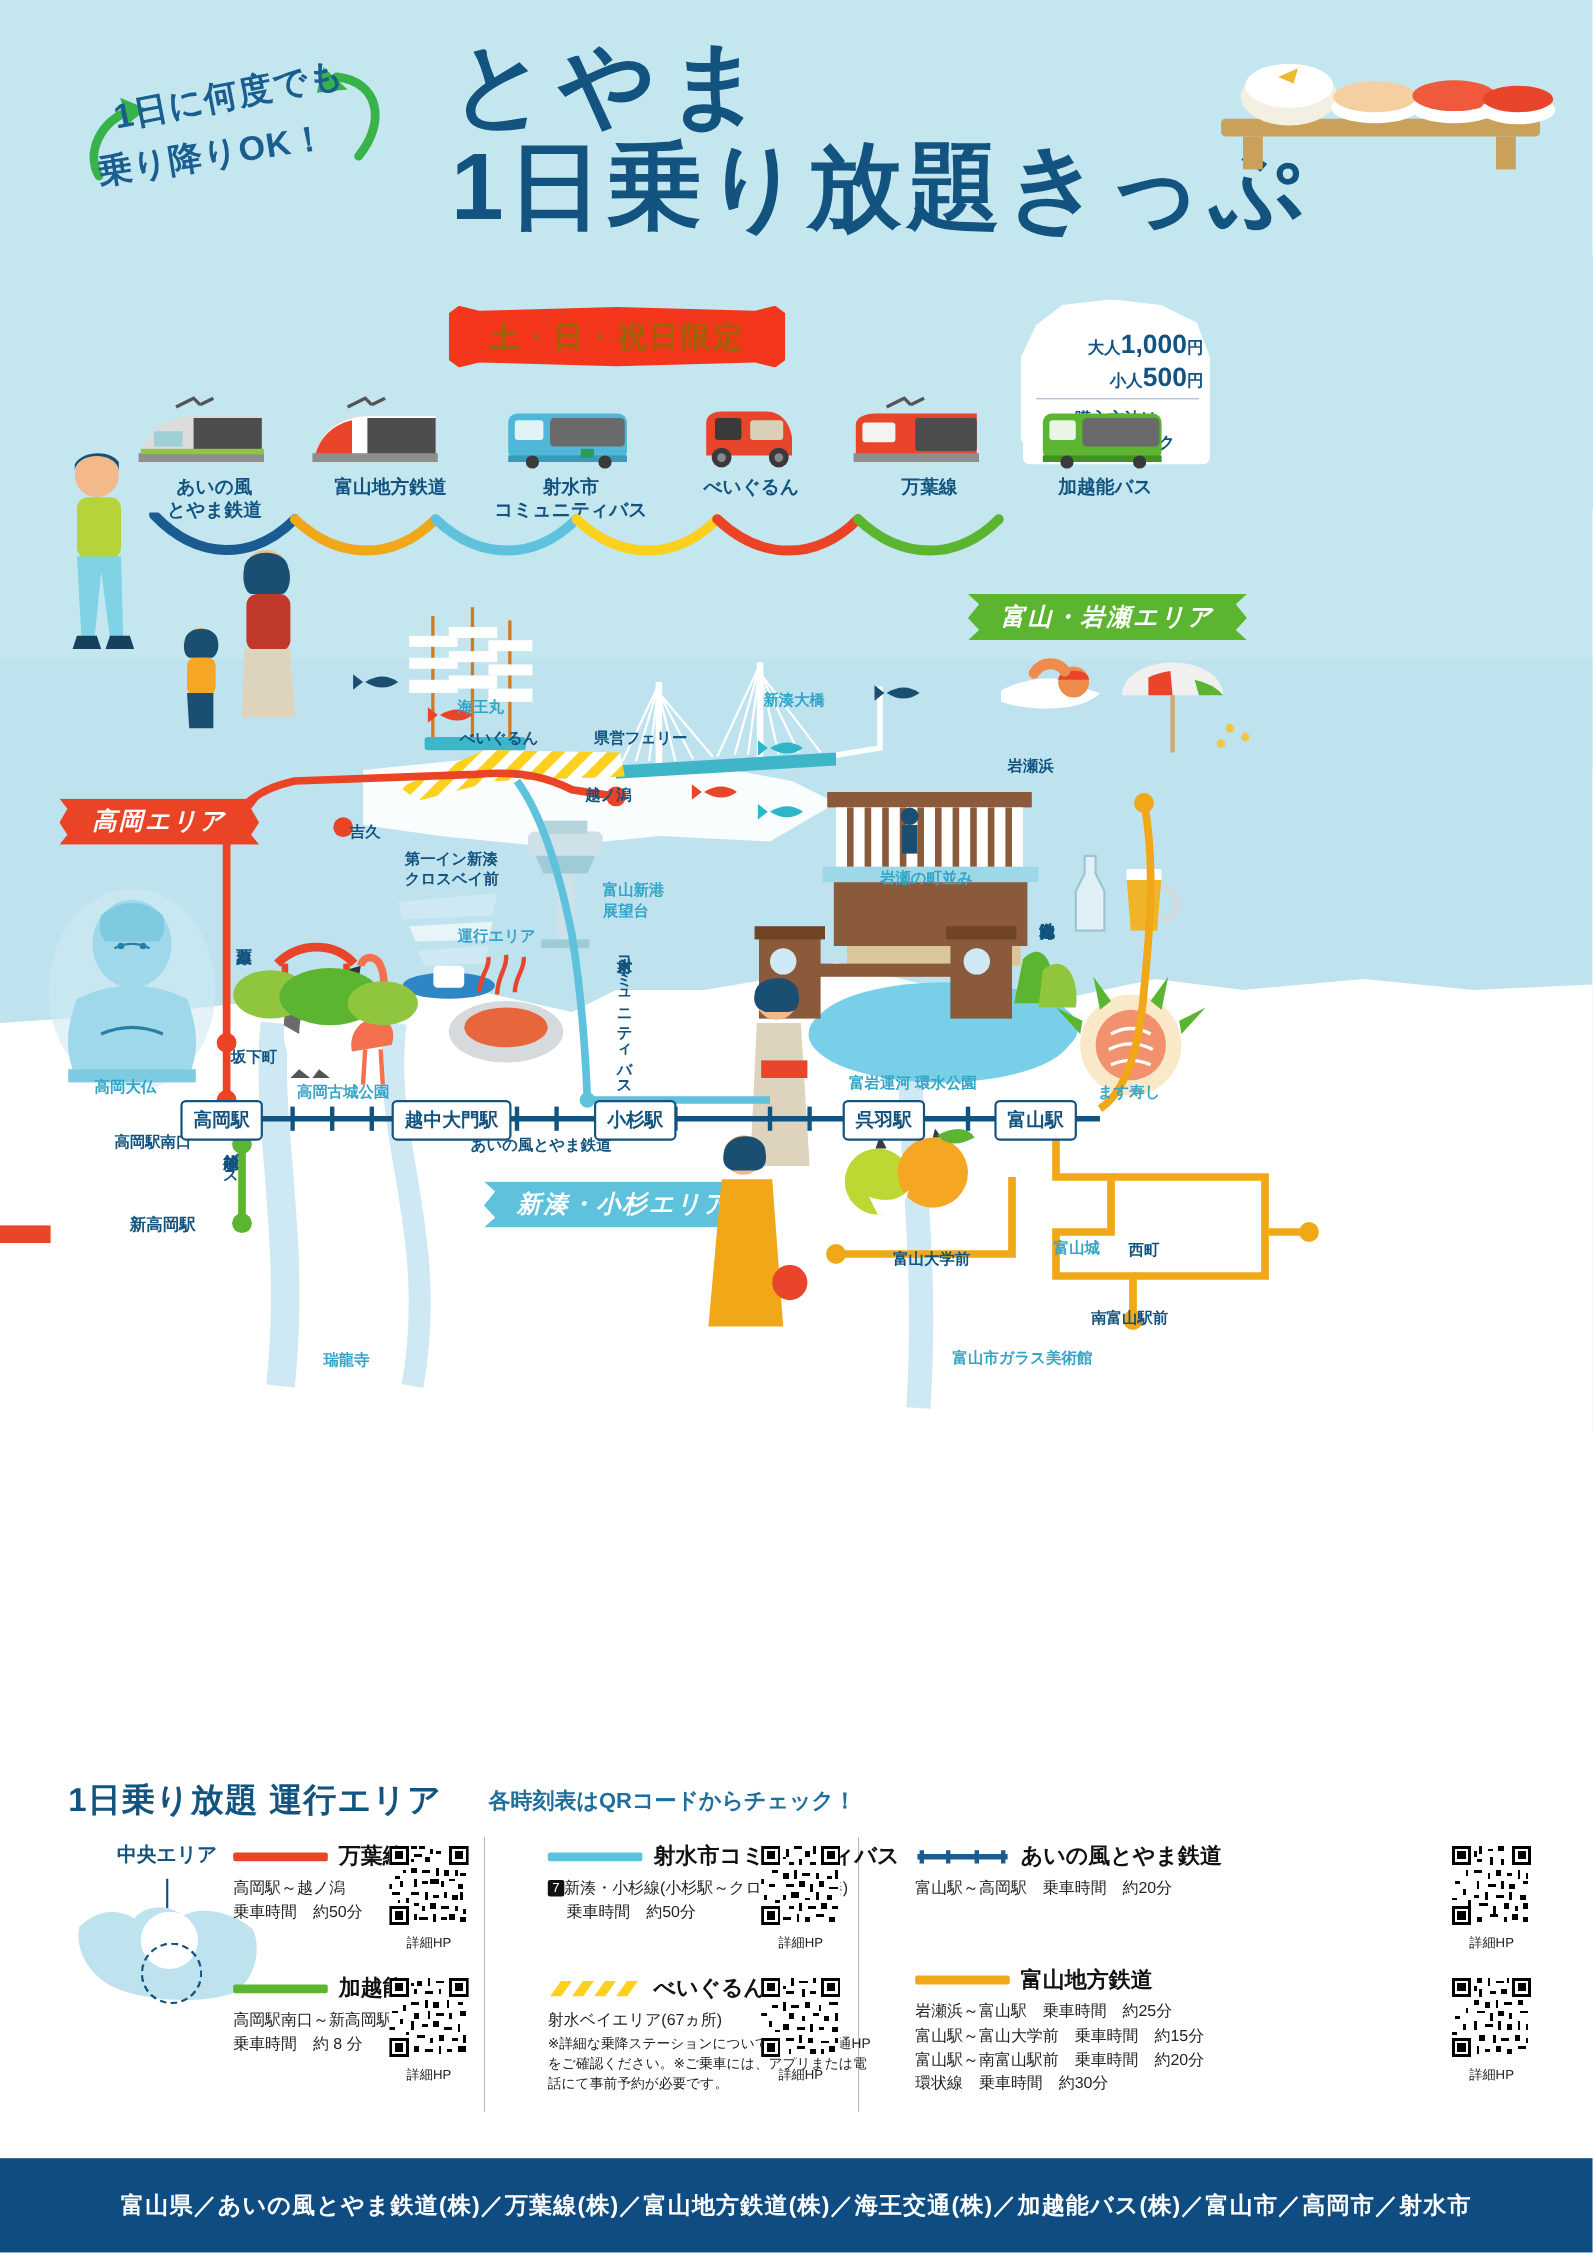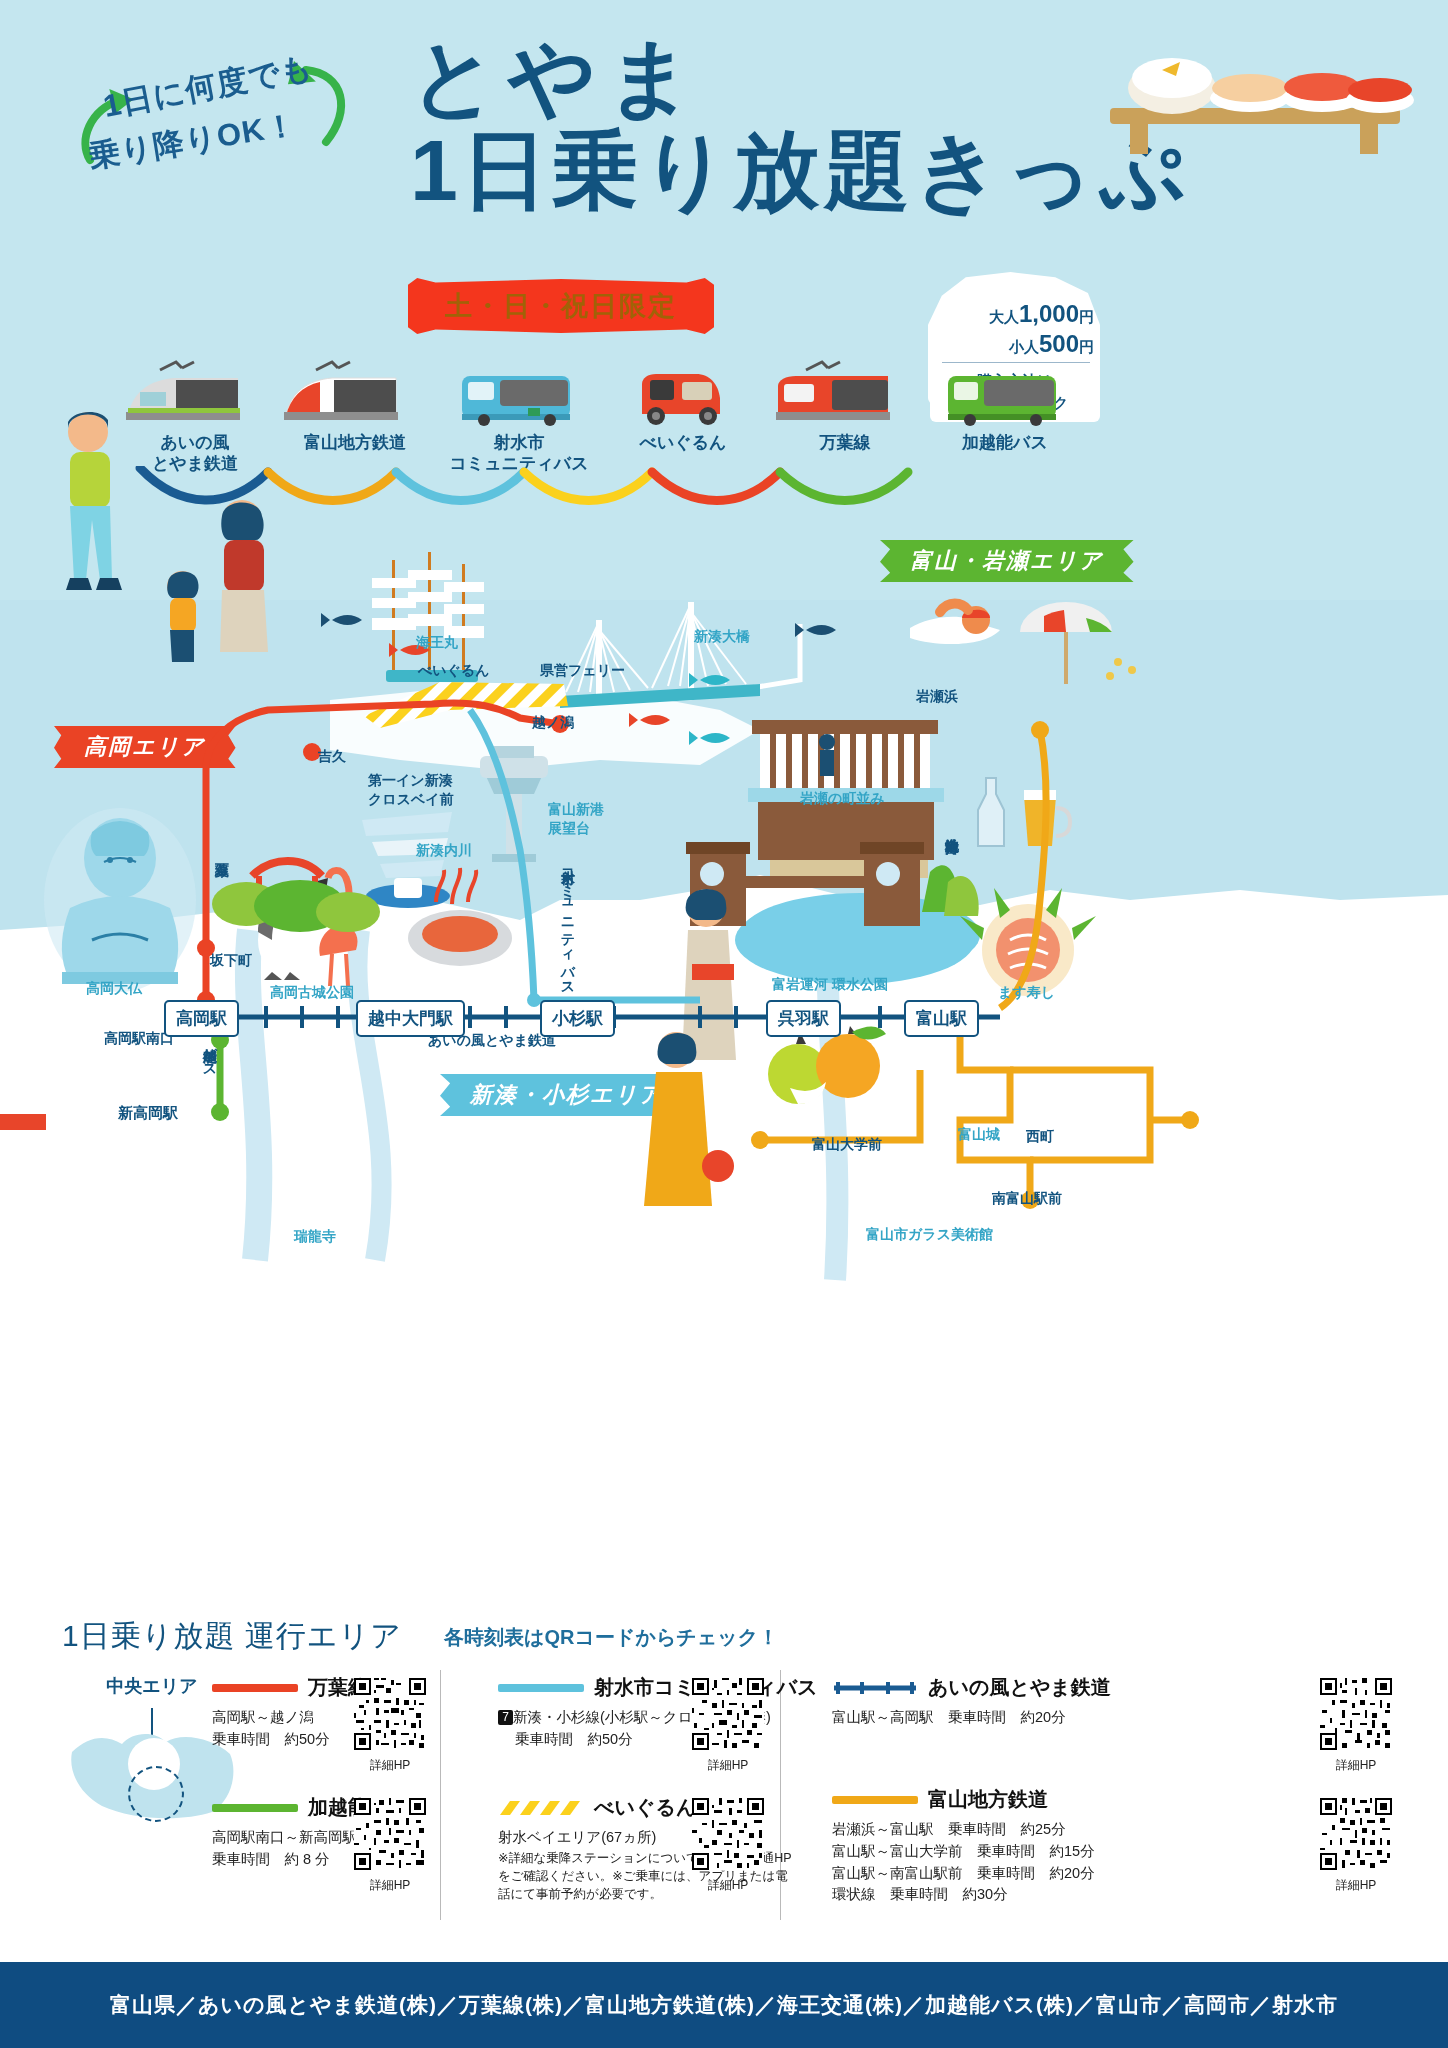--- a/index.html
+++ b/index.html
@@ -69,21 +69,21 @@
   .mlabel{position:absolute;font-size:14px;color:#12537f;white-space:nowrap;font-weight:bold;}
   .mlabel.cy{color:#34a5c6;}
   .mlabel.vert{writing-mode:vertical-rl;text-orientation:upright;line-height:1.1;}
 
   
   .station{position:absolute;border:2px solid #12537f;background:#fff;border-radius:5px;
     padding:5px 10px;font-size:17px;font-weight:bold;color:#12537f;white-space:nowrap;}
 
   
   .legend{position:absolute;left:0;top:1600px;width:1448px;height:360px;background:#fff;}
-  .legend .headline{position:absolute;left:62px;top:16px;font-size:30px;font-weight:normal;color:#12537f;letter-spacing:1px;}
+  .legend .headline{position:absolute;left:62px;top:16px;font-size:30px;font-weight:bold;color:#12537f;letter-spacing:1px;}
   .legend .sub{position:absolute;left:444px;top:24px;font-size:20px;font-weight:bold;color:#1f6e9c;}
 
   .areaMini{position:absolute;left:62px;top:74px;width:180px;}
   .areaMini .cap{font-size:18px;font-weight:bold;color:#12537f;text-align:center;}
 
   .lcol{position:absolute;width:300px;}
   .lrow{position:relative;margin-bottom:10px;}
   .lrow .nm{font-size:20px;font-weight:bold;color:#111;display:flex;align-items:center;gap:10px;white-space:nowrap;}
   .lrow .bar{display:inline-block;width:86px;height:8px;border-radius:2px;}
   .lrow .dsc{font-size:14.5px;color:#222;line-height:1.5;margin-top:6px;}
@@ -612,21 +612,21 @@
     <circle cx="1190" cy="520" r="9" fill="#f0a818"></circle>
   </svg>
 
   <div class="mlabel cy" style="left:416px;top:634px;">海王丸</div>
   <div class="mlabel cy" style="left:694px;top:628px;">新湊大橋</div>
   <div class="mlabel" style="left:418px;top:662px;">べいぐるん</div>
   <div class="mlabel" style="left:540px;top:662px;">県営フェリー</div>
   <div class="mlabel" style="left:532px;top:714px;">越ノ潟</div>
   <div class="mlabel" style="left:368px;top:752px;line-height:1.35;margin-top:19px;">第一イン新湊<br>クロスベイ前</div>
   <div class="mlabel" style="left:318px;top:748px;">吉久</div>
-  <div class="mlabel cy" style="left:416px;top:842px;">新湊内川</div>
+  <div class="mlabel cy" style="left:416px;top:842px;">運行エリア</div>
   <div class="mlabel cy" style="left:548px;top:800px;line-height:1.35;">富山新港<br>展望台</div>
   <div class="mlabel vert" style="left:560px;top:860px;">射水市コミュニティバス</div>
   <div class="mlabel cy" style="left:800px;top:790px;">岩瀬の町並み</div>
   <div class="mlabel" style="left:916px;top:688px;">岩瀬浜</div>
   <div class="mlabel vert" style="left:944px;top:828px;">富山地方鉄道</div>
   <div class="mlabel cy" style="left:772px;top:976px;">富岩運河 環水公園</div>
   <div class="mlabel cy" style="left:998px;top:984px;">ます寿し</div>
   <div class="mlabel cy" style="left:86px;top:980px;">高岡大仏</div>
   <div class="mlabel vert" style="left:214px;top:852px;">万葉線</div>
   <div class="mlabel" style="left:210px;top:952px;">坂下町</div>

